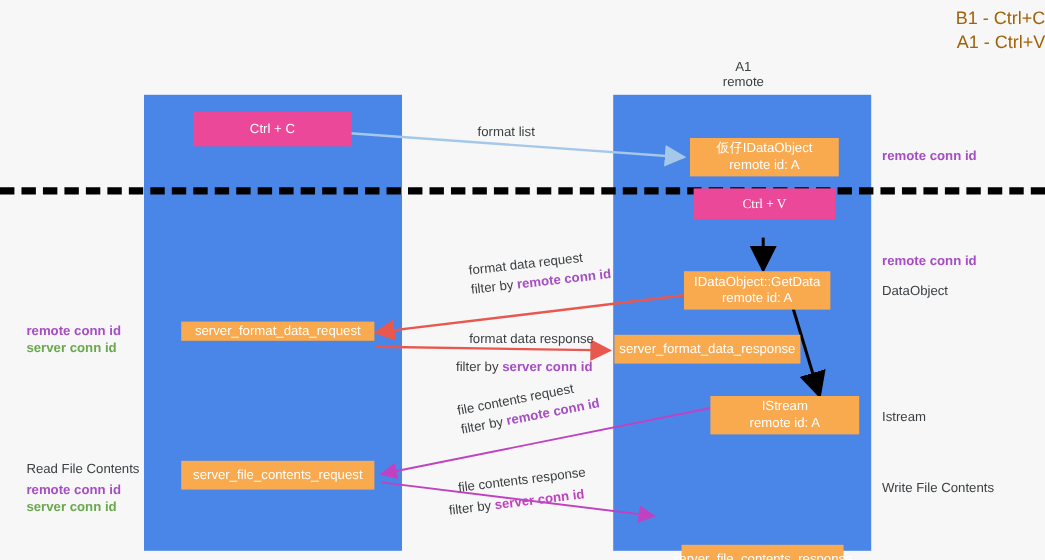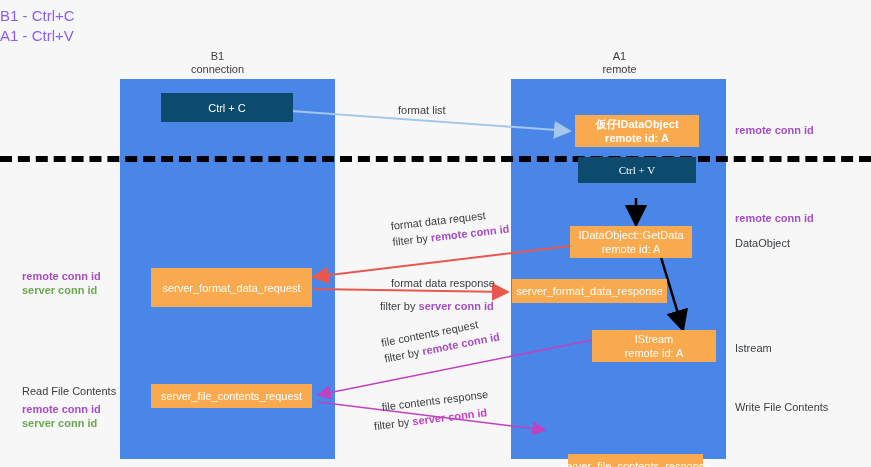--- a/index.html
+++ b/index.html
@@ -8,22 +8,22 @@
     background:#f7f7f7;
     font-family:"Liberation Sans", sans-serif;
     overflow:hidden;
     position:relative;
   }
   .canvas{position:absolute;inset:0;}
   .abs{position:absolute;}
 
   
   .title{
-    left:0;top:6px;width:871px;text-align:left;
-    font-size:15px;color:#8b5cf6;line-height:20px;
+    left:0;top:6px;width:871px;text-align:right;
+    font-size:15px;color:#a16207;line-height:20px;
   }
 
   
   .colhead{
     font-size:11px;color:#3c4043;text-align:center;line-height:13px;
   }
 
   
   .lane{background:#4a86e8;}
 
@@ -34,21 +34,21 @@
   }
 
   
   .box{
     box-sizing:border-box;
     display:flex;flex-direction:column;
     align-items:center;justify-content:center;
     color:#ffffff;font-size:11px;line-height:14px;
     text-align:center;
   }
-  .box.green{background:#0c4a6e;}
+  .box.green{background:#ec4899;}
   .box.orange{background:#f9a94e;}
   .box .l2{display:block;text-align:right;}
 
   
   .lbl{font-size:11px;color:#3c4043;line-height:14px;}
   .lbl-purple{color:#a64dc4;font-weight:bold;}
   .lbl-green{color:#6aa84f;font-weight:bold;}
   .lbl-magenta{color:#c042c0;font-weight:bold;}
 
   svg.arrows{position:absolute;left:0;top:0;width:871px;height:467px;pointer-events:none;}
@@ -56,24 +56,20 @@
 </head>
 <body>
 
 <div class="canvas">
 
   <div class="abs title">
     <div>B1 - Ctrl+C</div>
     <div>A1 - Ctrl+V</div>
   </div>
 
-  <div class="abs colhead" style="left:155px;top:50px;width:125px;">
-    <div>B1</div>
-    <div>connection</div>
-  </div>
   <div class="abs colhead" style="left:557px;top:50px;width:125px;">
     <div>A1</div>
     <div>remote</div>
   </div>
 
   <div class="abs lane" style="left:120px;top:79px;width:215px;height:380px;"></div>
   <div class="abs lane" style="left:511px;top:79px;width:215px;height:380px;"></div>
 
   <svg class="arrows">
     <defs>
@@ -105,35 +101,35 @@
 
     <line x1="318" y1="402" x2="545" y2="430" stroke="#c042c0" stroke-width="1.6" marker-end="url(#ah-mag)"></line>
   </svg>
 
   <div class="abs divider"></div>
 
   <div class="abs box green" style="left:161px;top:93px;width:132px;height:29px;">
     <span>Ctrl + C</span>
   </div>
 
-  <div class="abs box orange" style="left:575px;top:115px;width:124px;height:32px;font-weight:bold;">
+  <div class="abs box orange" style="left:575px;top:115px;width:124px;height:32px;">
     <span>仮仔IDataObject</span>
     <span class="l2">remote id: A</span>
   </div>
 
   <div class="abs box green" style="left:578px;top:157px;width:118px;height:26px;font-family:Liberation Serif, serif;">
     <span>Ctrl + V</span>
   </div>
 
   <div class="abs box orange" style="left:570px;top:226px;width:122px;height:32px;">
     <span>IDataObject::GetData</span>
     <span class="l2">remote id: A</span>
   </div>
 
-  <div class="abs box orange" style="left:151px;top:268px;width:161px;height:39px;">
+  <div class="abs box orange" style="left:151px;top:268px;width:161px;height:16px;">
     <span>server_format_data_request</span>
   </div>
 
   <div class="abs box orange" style="left:512px;top:279px;width:155px;height:24px;">
     <span>server_format_data_response</span>
   </div>
 
   <div class="abs box orange" style="left:592px;top:330px;width:124px;height:32px;">
     <span>IStream</span>
     <span class="l2">remote id: A</span>

